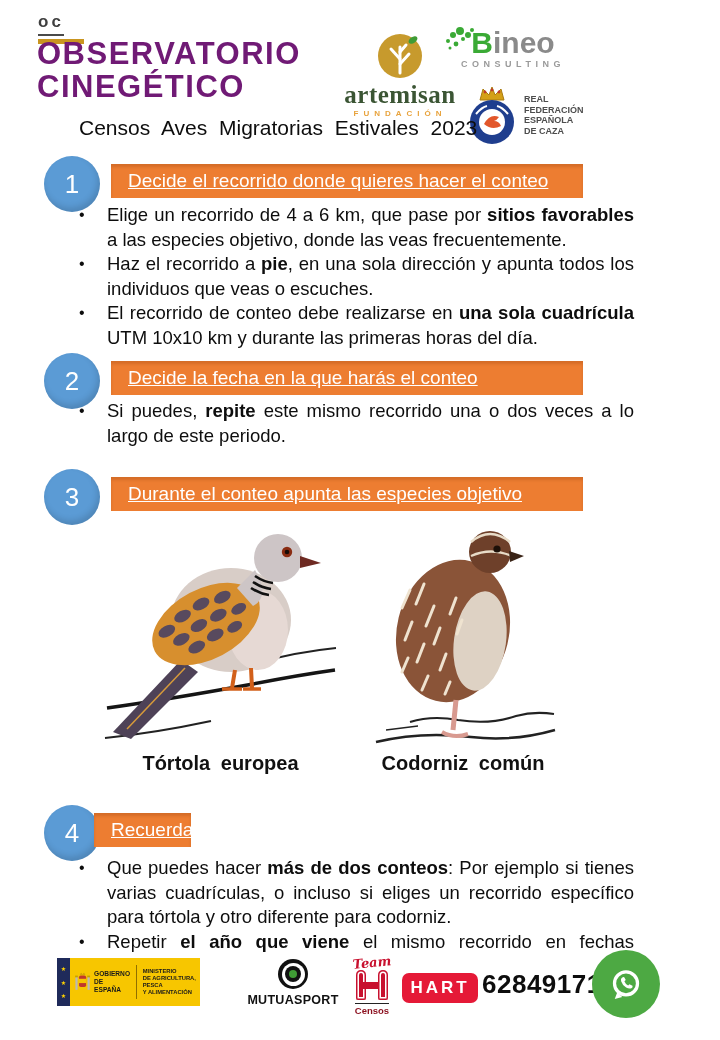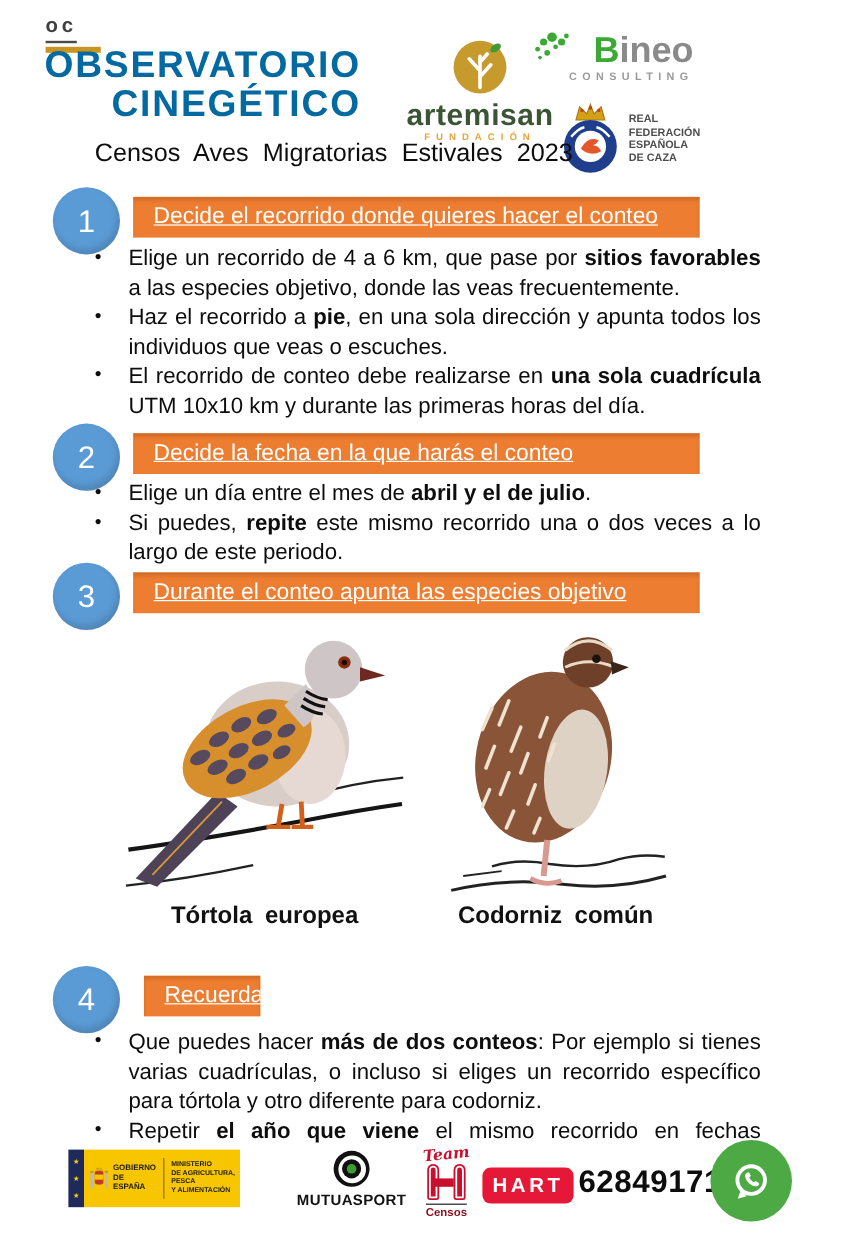--- a/index.html
+++ b/index.html
@@ -5,27 +5,27 @@
   html,body{margin:0;padding:0;background:#fff;}
   .page{position:relative;width:669px;height:1040px;background:#fff;overflow:hidden;
         font-family:"Liberation Sans",sans-serif;color:#111;}
 
   
   .oc-logo{position:absolute;left:38px;top:12px;}
   .oc-acronym{display:inline-block;font-size:17px;font-weight:700;letter-spacing:3px;
         color:#3f3f3f;border-bottom:2px solid #4a4a4a;padding-bottom:2px;}
   .oc-goldbar{width:46px;height:5px;background:#C9951F;margin-top:3px;}
   .brand-title{position:absolute;left:37px;top:37px;font-size:31px;line-height:33px;
-        font-weight:800;letter-spacing:1.5px;color:#0369a1;text-align:right;}
+        font-weight:800;letter-spacing:1.5px;color:#701a75;}
 
   .artemisan{position:absolute;left:333px;top:33px;width:134px;text-align:center;}
-  .artemisan-name{font-size:25px;font-weight:700;color:#3b5534;letter-spacing:.5px;line-height:24px;}
+  .artemisan-name{font-size:25px;font-weight:700;color:#3b5534;letter-spacing:.5px;line-height:24px;font-family:Liberation Serif, serif;}
   .artemisan-sub{font-size:8px;font-weight:700;color:#E8A33D;letter-spacing:5px;margin-top:2px;}
 
-  .bineo{position:absolute;left:448px;top:28px;width:130px;text-align:right;}
+  .bineo{position:absolute;left:448px;top:28px;width:130px;text-align:center;}
   .bineo-name{font-size:30px;font-weight:800;line-height:30px;}
   .bineo-b{color:#3AAA35;}
   .bineo-rest{color:#8a8a8a;}
   .bineo-sub{font-size:9px;font-weight:600;color:#9a9a9a;letter-spacing:4.5px;margin-top:1px;}
   .bineo-dots{position:absolute;left:-4px;top:-3px;}
 
   .rfec{position:absolute;left:466px;top:84px;display:flex;align-items:center;gap:6px;}
   .rfec-text{font-size:9px;font-weight:800;color:#4d4d4d;line-height:10.5px;}
 
   .doc-title{position:absolute;left:79px;top:116px;font-size:21px;font-weight:400;
@@ -35,21 +35,21 @@
   .step-circle{position:absolute;width:56px;height:56px;border-radius:50%;
         background:#5B9BD5;color:#fff;font-size:26px;font-weight:500;
         display:flex;align-items:center;justify-content:center;
         box-shadow:inset -2px -4px 6px rgba(0,0,0,.14);}
   .step-bar{position:absolute;height:34px;background:#ED7D31;color:#fff;
         font-size:19px;line-height:34px;padding-left:17px;box-sizing:border-box;
         box-shadow:inset 0 3px 3px rgba(140,60,10,.25);white-space:nowrap;overflow:hidden;text-decoration:underline;}
   .c1{left:44px;top:156px;} .b1{left:111px;top:164px;width:472px;}
   .c2{left:44px;top:353px;} .b2{left:111px;top:361px;width:472px;}
   .c3{left:44px;top:469px;} .b3{left:111px;top:477px;width:472px;}
-  .c4{left:44px;top:805px;} .b4{left:120px;top:813px;width:97px;}
+  .c4{left:44px;top:805px;} .b4{left:94px;top:813px;width:97px;}
 
   .bullets{position:absolute;left:76px;width:558px;margin:0;padding:0;list-style:none;}
   .bullets li{position:relative;padding-left:31px;font-size:18.5px;line-height:24.5px;
         text-align:justify;color:#0d0d0d;}
   .bullets li::before{content:"•";position:absolute;left:3px;top:0;font-size:16px;}
   .bullets b{font-weight:700;}
   .bl1{top:203px;} .bl2{top:399px;} .bl4{top:856px;}
 
   
   .bird-tortola{position:absolute;left:103px;top:512px;}
@@ -167,21 +167,20 @@
   <div class="step-bar b1">Decide el recorrido donde quieres hacer el conteo</div>
   <ul class="bullets bl1">
       <li><span>Elige un recorrido de 4 a 6 km, que pase por </span><b>sitios favorables</b><span> a las especies objetivo, donde las veas frecuentemente.</span></li>
       <li><span>Haz el recorrido a </span><b>pie</b><span>, en una sola dirección y apunta todos los individuos que veas o escuches.</span></li>
       <li><span>El recorrido de conteo debe realizarse en </span><b>una sola cuadrícula</b><span> UTM 10x10 km y durante las primeras horas del día.</span></li>
     </ul>
 
   <div class="step-circle c2">2</div>
   <div class="step-bar b2">Decide la fecha en la que harás el conteo</div>
   <ul class="bullets bl2">
-      <li><span>Elige un día entre el mes de </span><b>abril y el de julio</b><span>.</span></li>
       <li><span>Si puedes, </span><b>repite</b><span> este mismo recorrido una o dos veces a lo largo de este periodo.</span></li>
     </ul>
 
   <div class="step-circle c3">3</div>
   <div class="step-bar b3">Durante el conteo apunta las especies objetivo</div>
 
   <svg class="bird-tortola" width="235" height="238" viewBox="0 0 235 238">
     <path d="M150 152 Q192 140 233 136" stroke="#222" stroke-width="2" fill="none"></path>
     <path d="M4 196 Q62 188 150 172 Q196 163 232 158" stroke="#151515" stroke-width="3.5" fill="none"></path>
     <path d="M2 226 Q52 221 108 209" stroke="#222" stroke-width="2" fill="none"></path>

